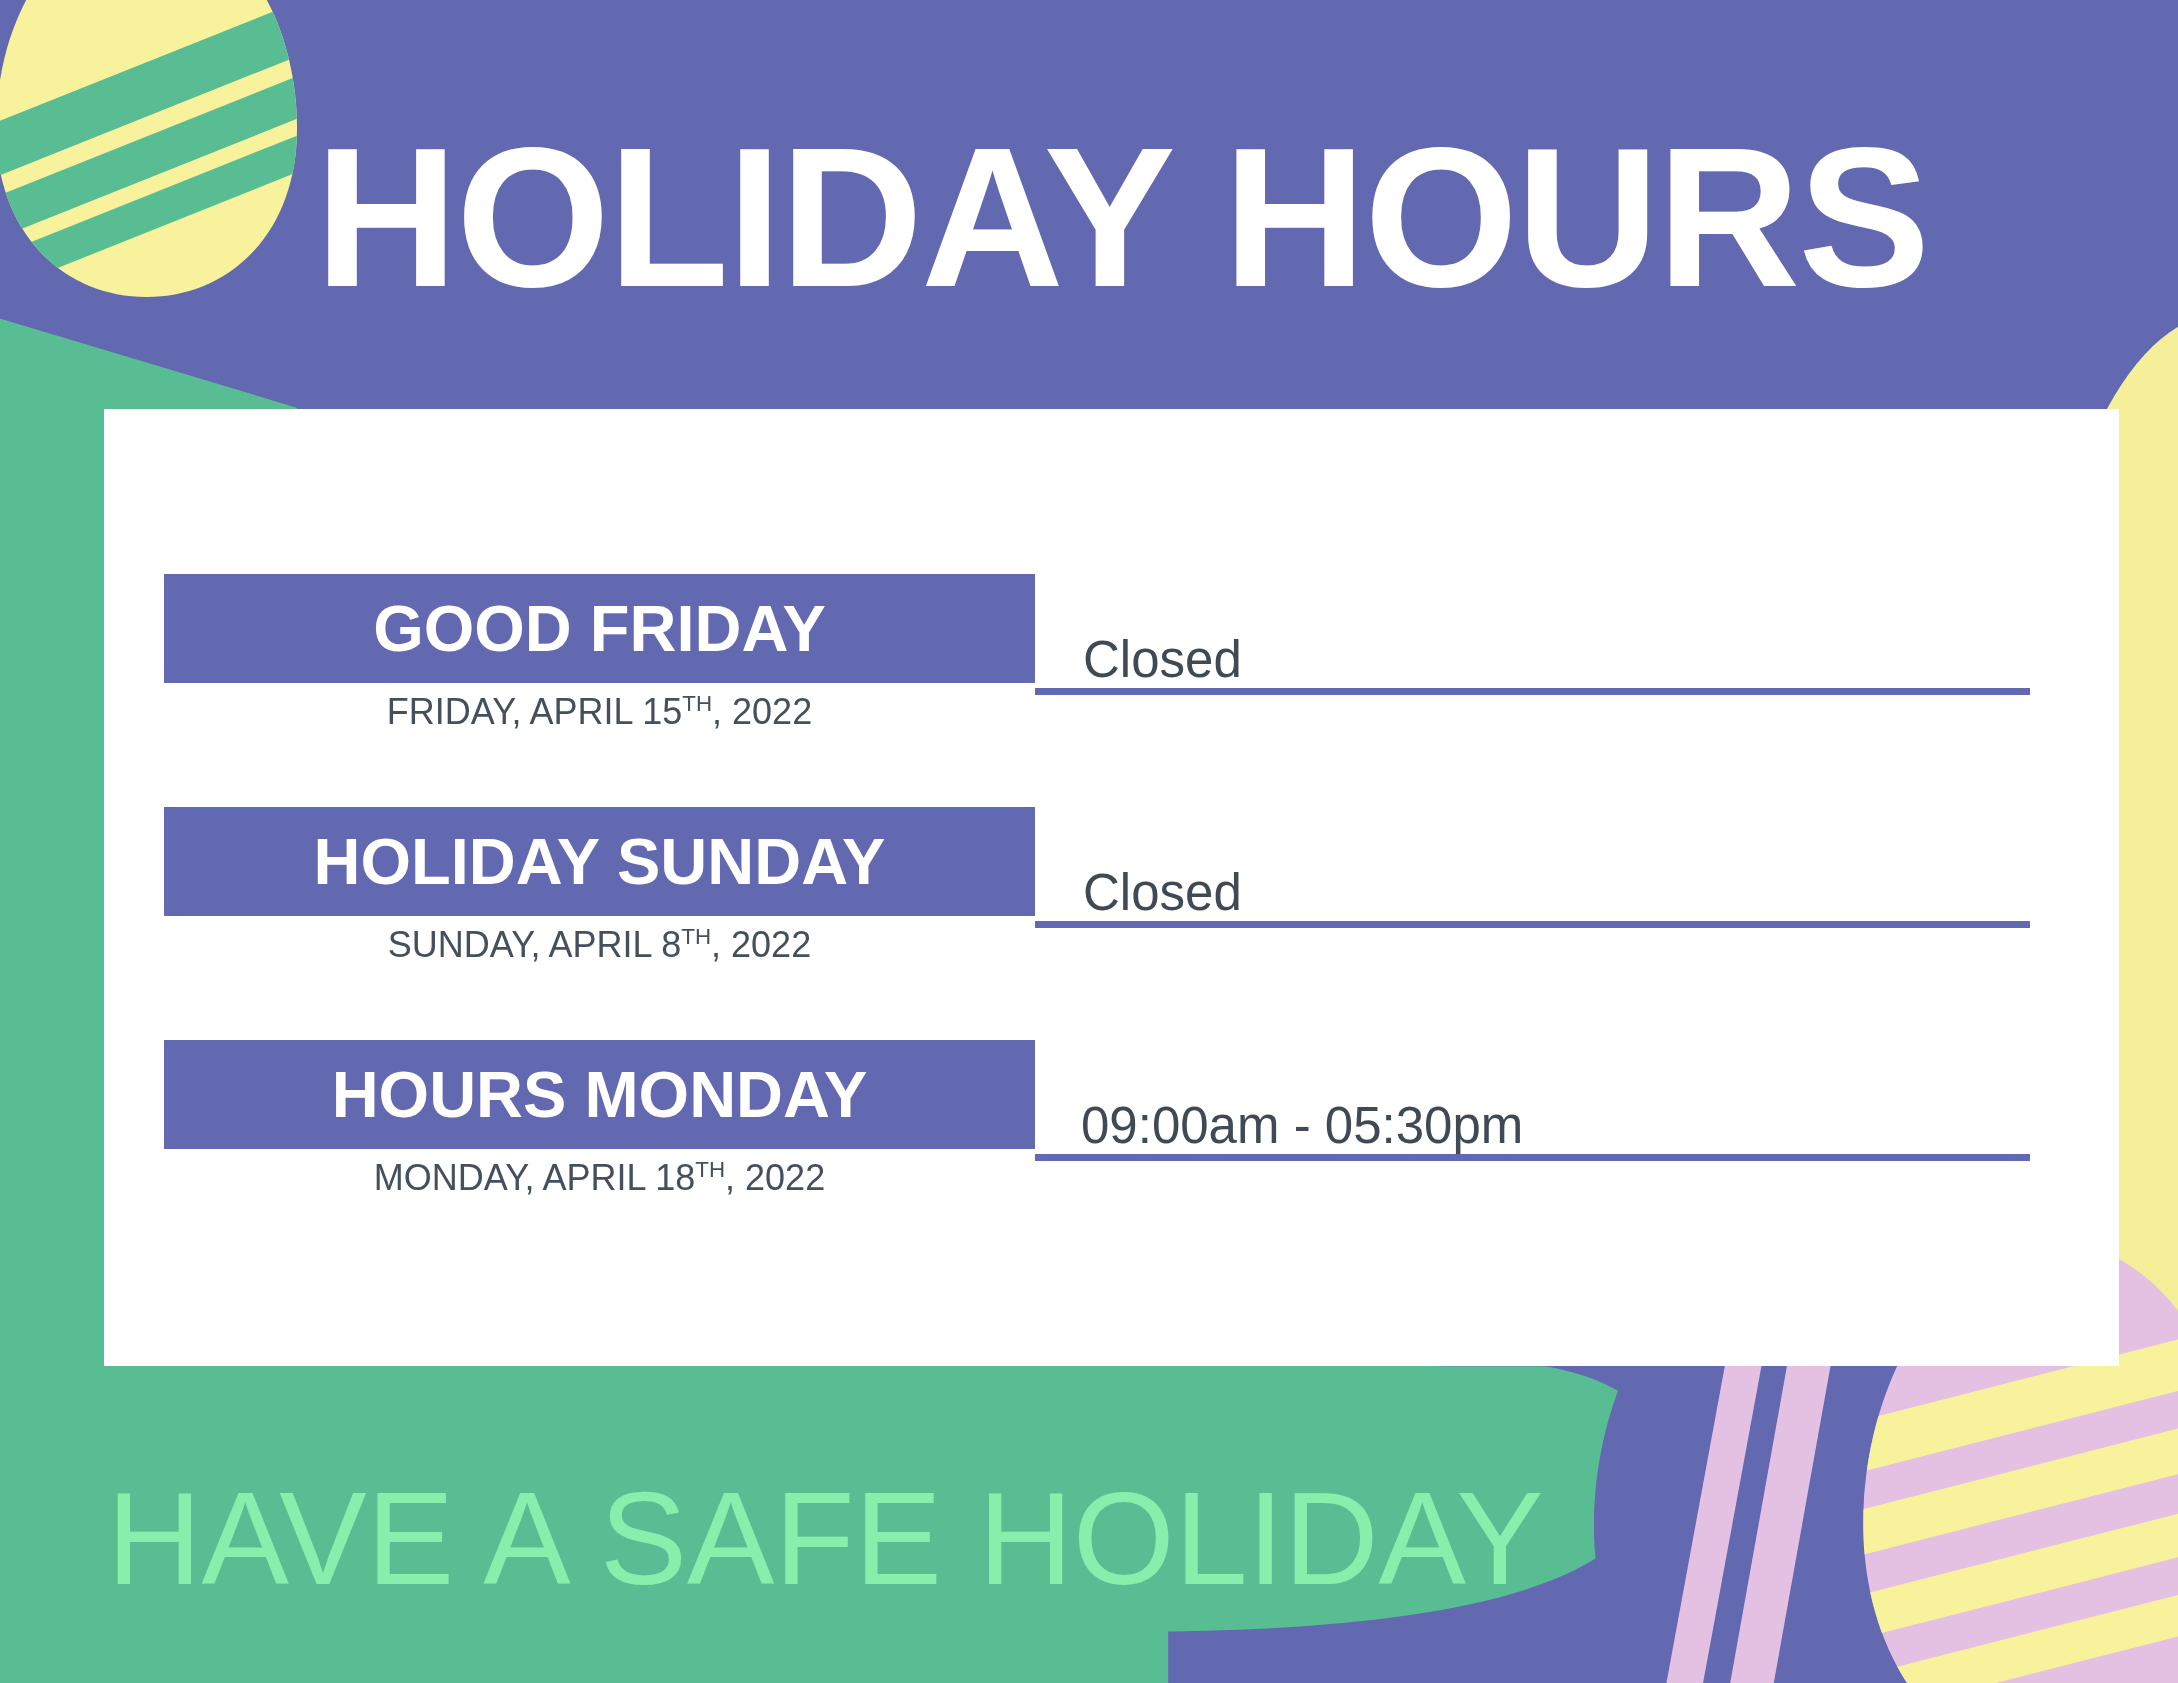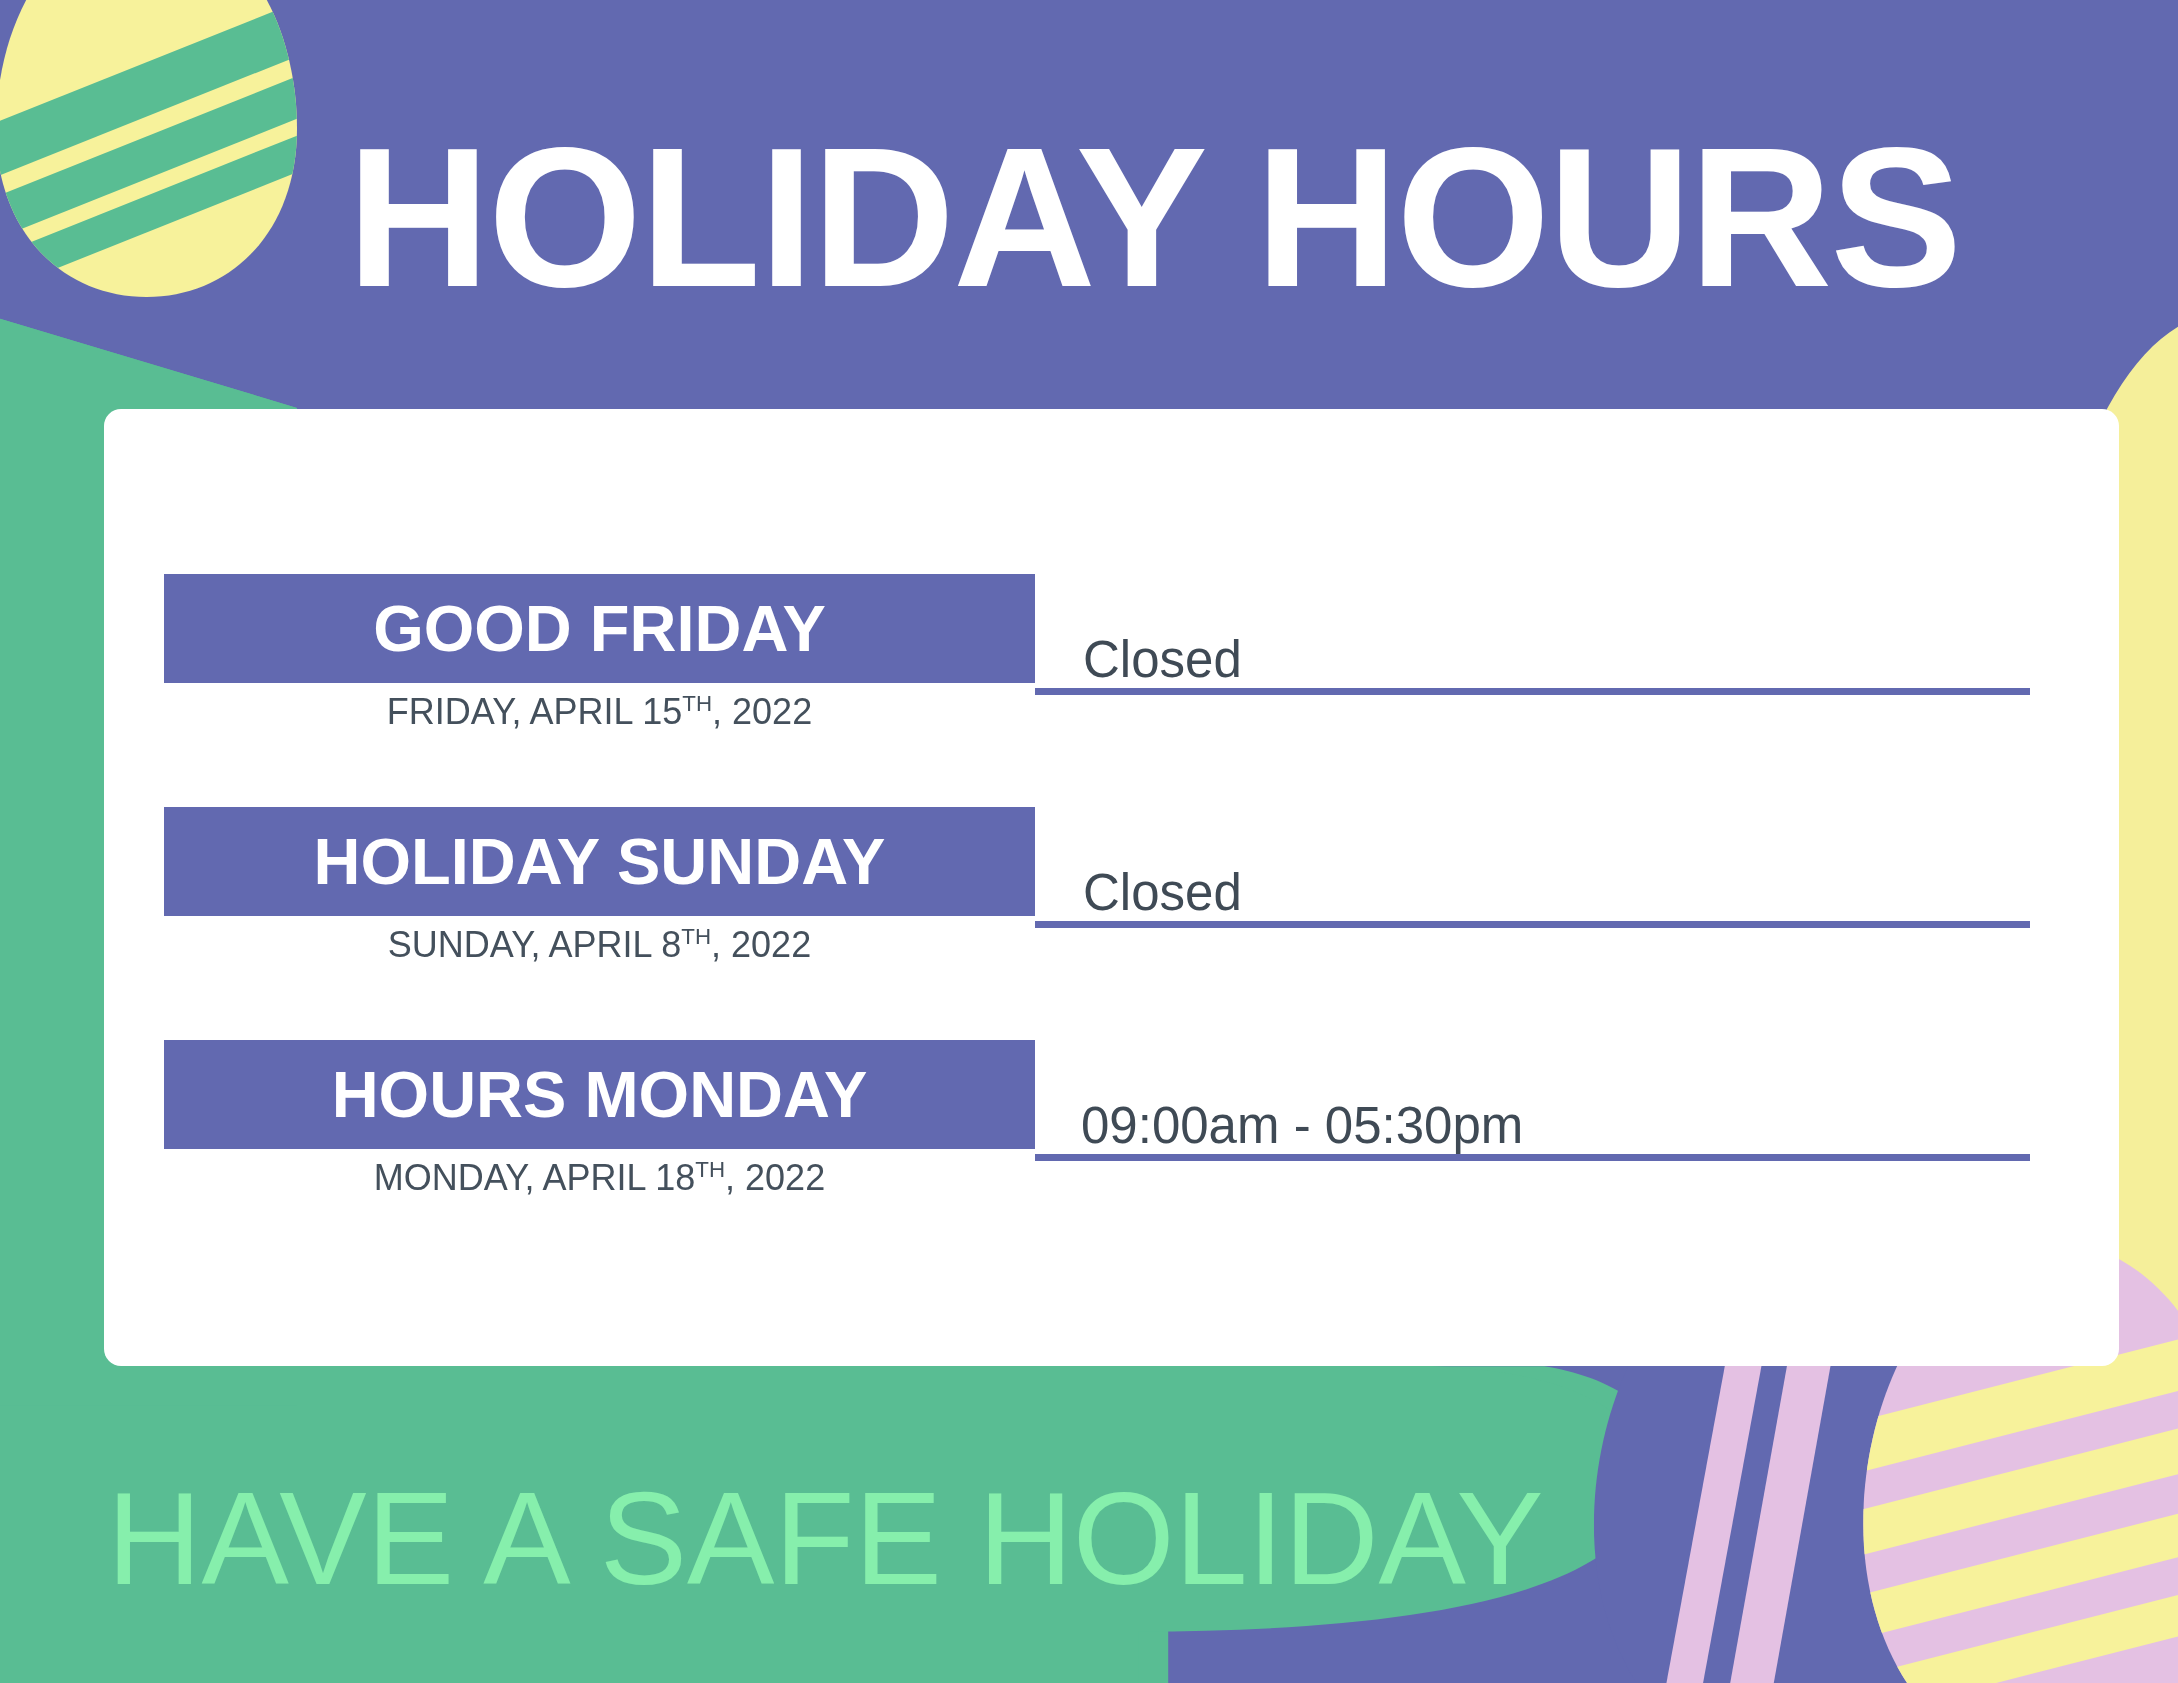--- a/index.html
+++ b/index.html
@@ -15,29 +15,27 @@
   .bg-svg{position:absolute;top:0;left:0;width:2178px;height:1683px;}
 
   
   .headline{
     position:absolute;left:315px;top:119px;
     font-size:198px;line-height:1;
     font-weight:700;color:#FFFFFF;
     letter-spacing:-2px;
     white-space:nowrap;
     font-family:"Liberation Sans", sans-serif;
-    margin-left:32px;
   }
 
   
   .card{
     position:absolute;left:104px;top:409px;
     width:2015px;height:957px;
     background:#FFFFFF;
-    border-radius:17px;
   }
 
   
   .row{position:absolute;left:0;width:100%;height:238px;}
   .row-1{top:165px;}
   .row-2{top:398px;}
   .row-3{top:631px;}
 
   .label-bar{
     position:absolute;left:60px;top:0;

